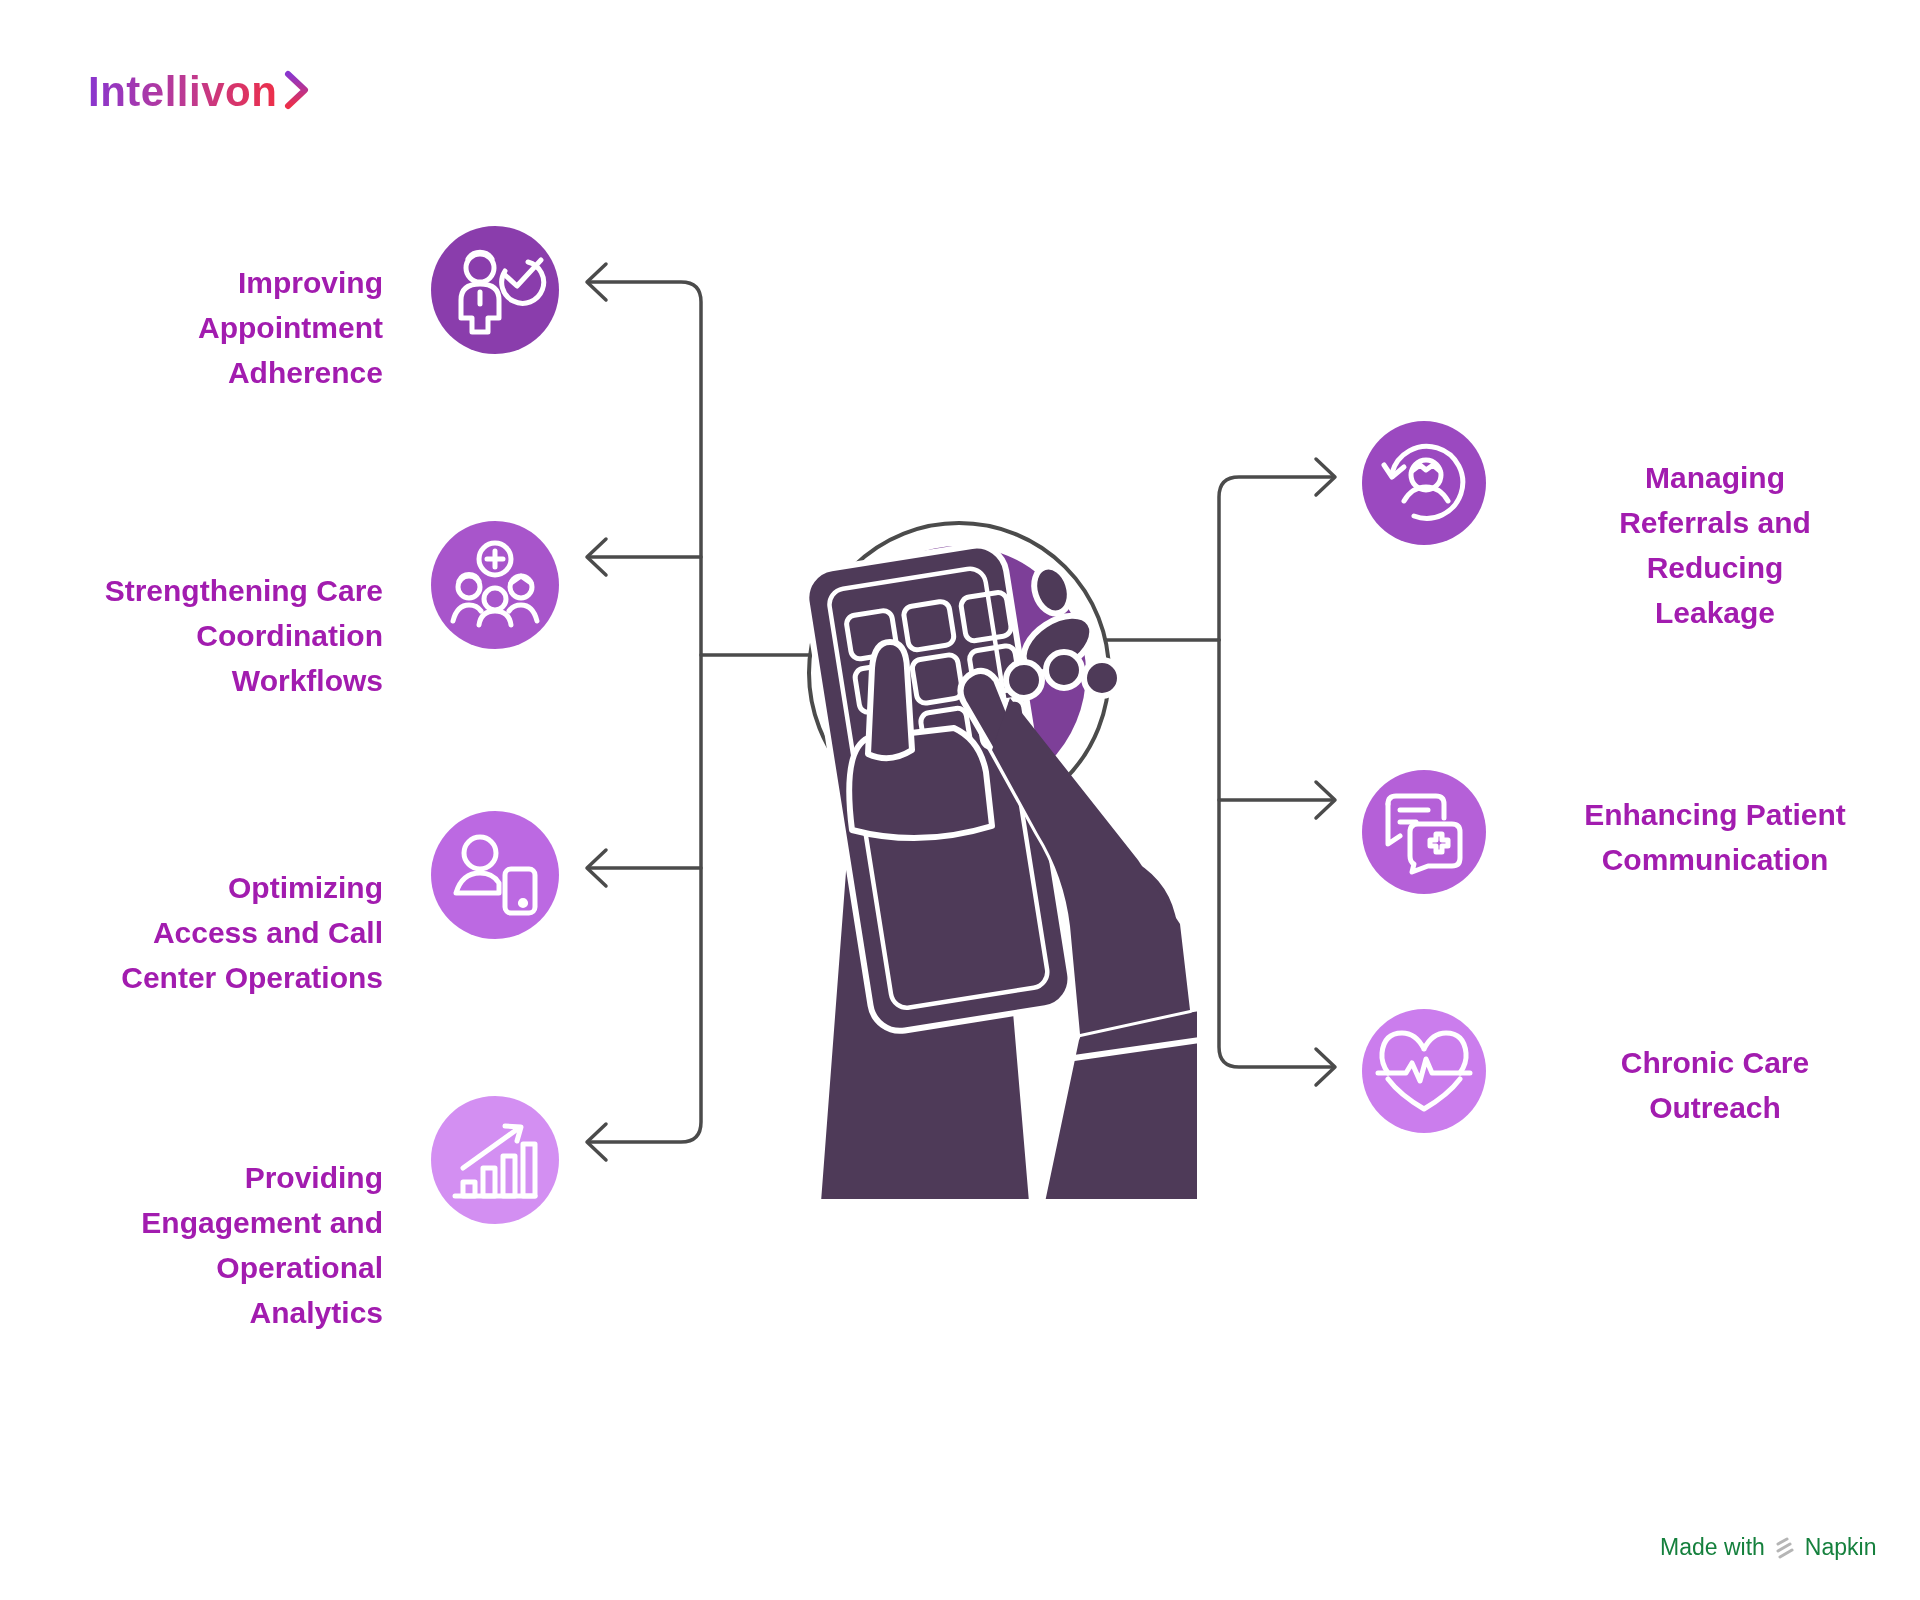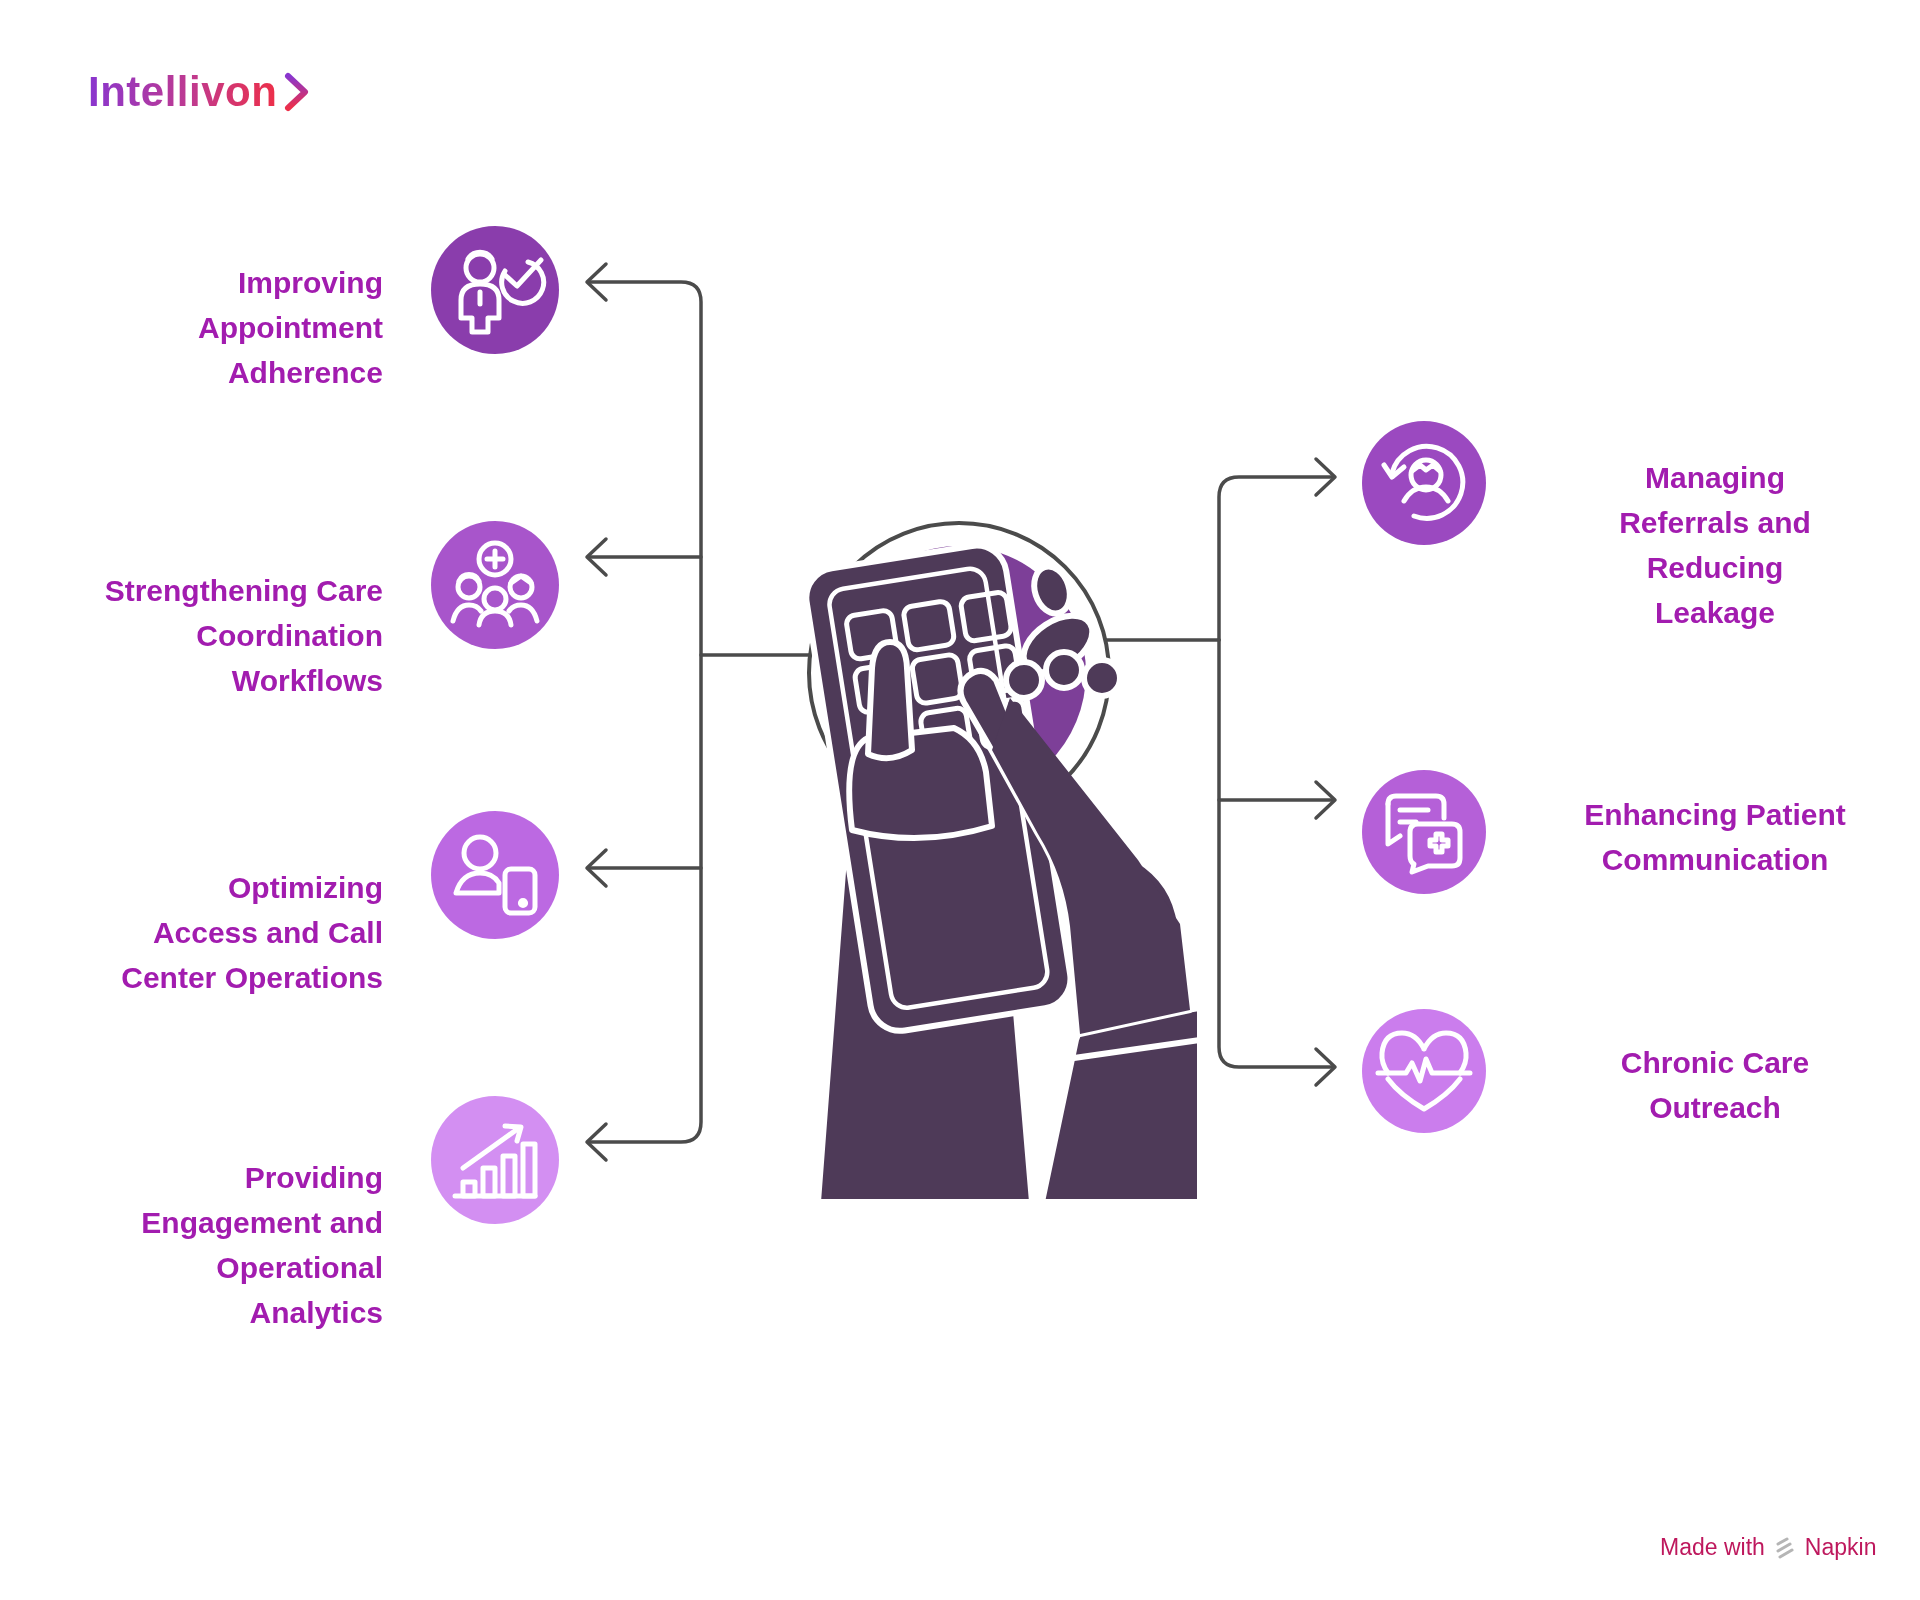--- a/index.html
+++ b/index.html
@@ -1,37 +1,37 @@
 <!DOCTYPE html>
 <html><head>
 <meta charset="utf-8">
 <style>
   html,body{margin:0;padding:0;background:#ffffff;}
   body{width:1920px;height:1600px;position:relative;overflow:hidden;
        font-family:"Liberation Sans","DejaVu Sans",sans-serif;}
   .abs{position:absolute;}
 
   
-  .logo{left:88px;top:68px;display:flex;align-items:center;gap:6px;}
+  .logo{left:88px;top:68px;display:flex;gap:6px;}
   .logo-text{font-size:42px;font-weight:700;letter-spacing:.5px;
     background:linear-gradient(90deg,#8936cf 0%,#c03a8e 55%,#ed2f49 100%);
     -webkit-background-clip:text;background-clip:text;color:transparent;}
 
   
   .label{font-size:30px;line-height:45px;font-weight:700;color:#a21caf;
          white-space:pre-line;}
   .label-left{left:40px;width:343px;text-align:right;}
   .label-right{left:1545px;width:340px;text-align:center;}
 
   
   .icon-wrap{display:flex;align-items:center;justify-content:center;}
 
   
   .footer{left:1660px;top:1534px;display:flex;align-items:center;gap:9px;
-          color:#be185d;font-size:23px;font-weight:500;}
+          color:#15803d;font-size:23px;font-weight:500;}
 
   svg{display:block;}
   .no-select{user-select:none;}
 </style>
 </head>
 <body class="no-select">
 
 <svg class="abs" style="left:0;top:0" width="1920" height="1600" viewBox="0 0 1920 1600">
   <g fill="none" stroke="#4b4b4b" stroke-width="3.5" stroke-linecap="round" stroke-linejoin="round">
 

